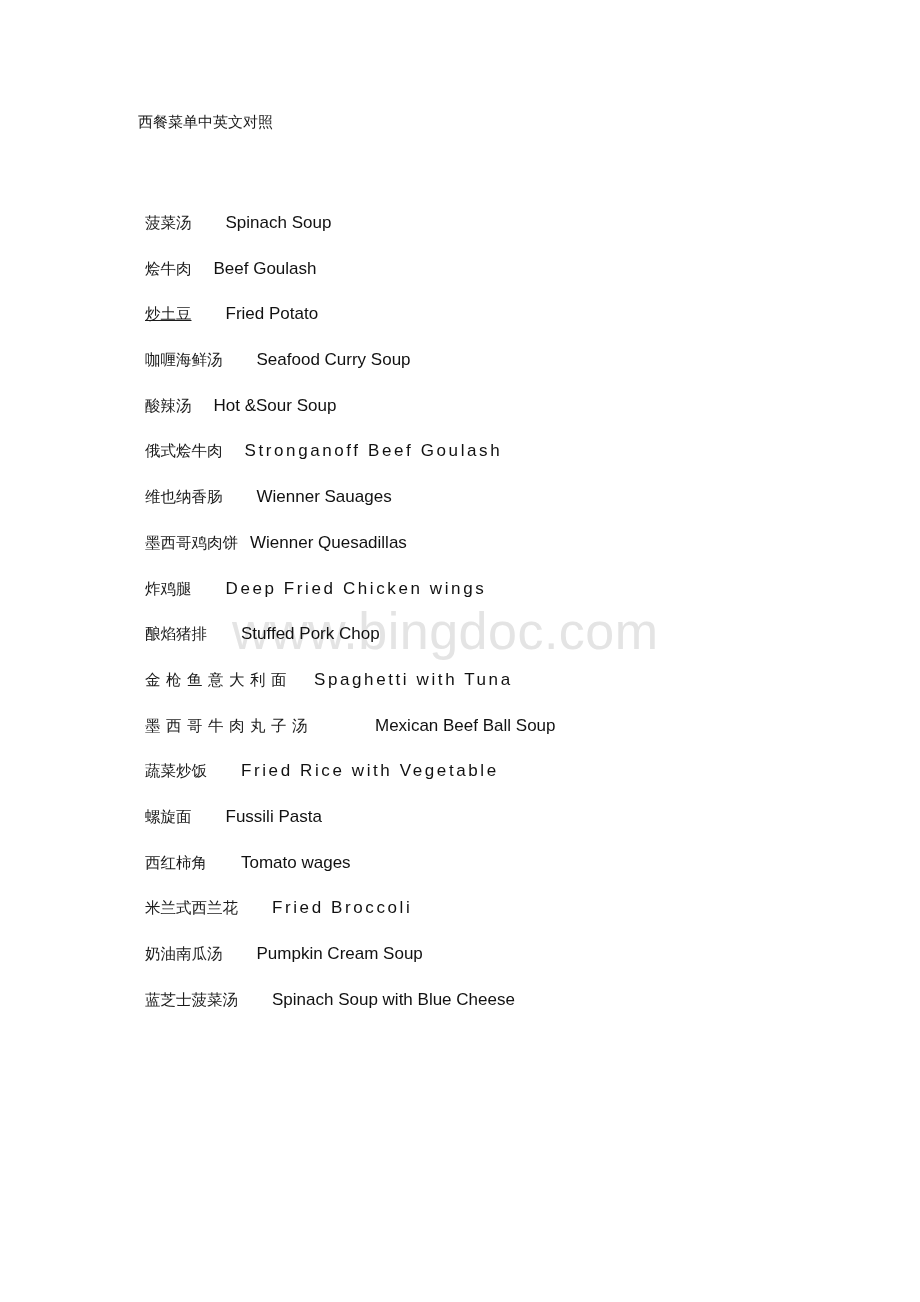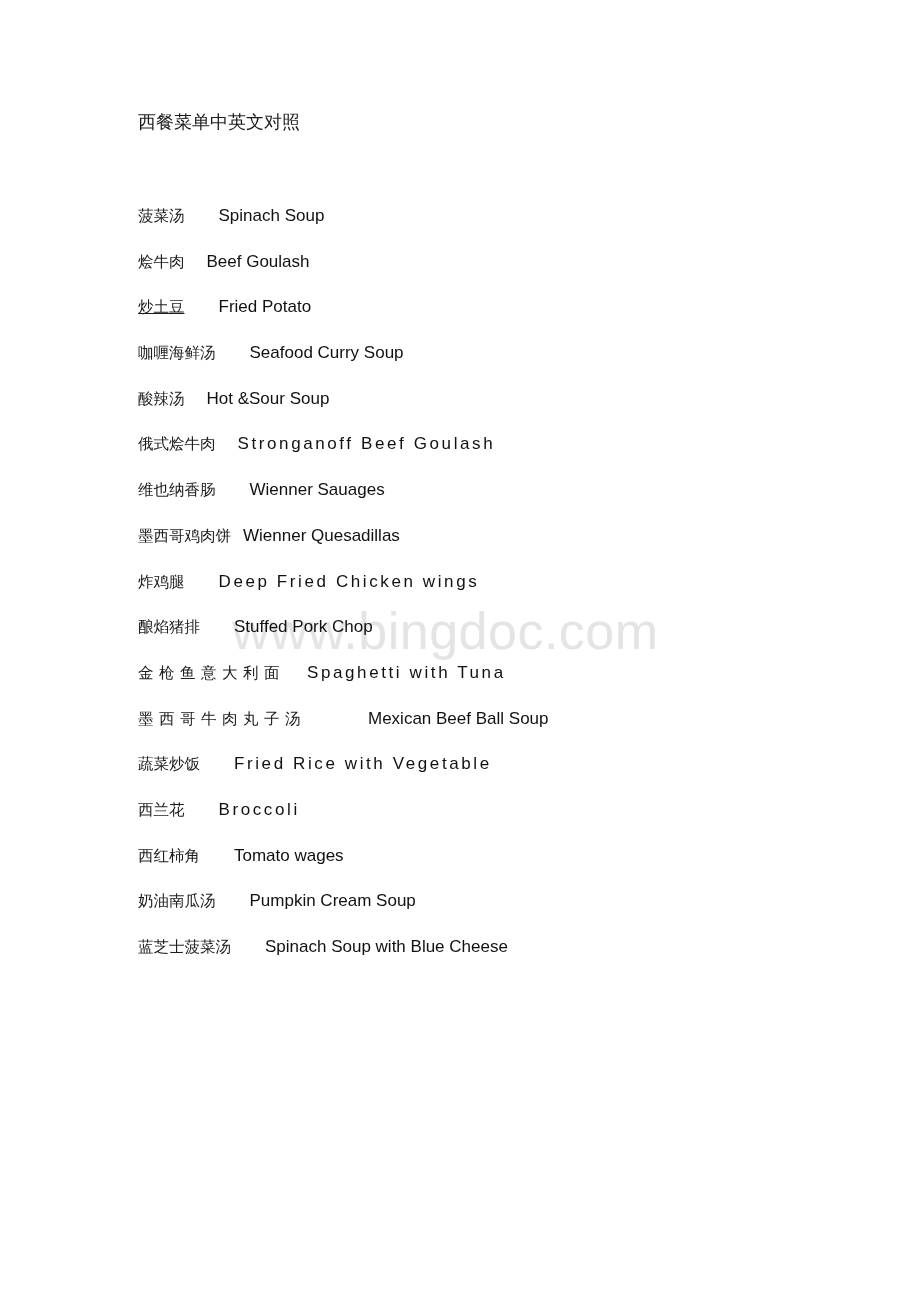--- a/index.html
+++ b/index.html
@@ -45,32 +45,32 @@
     left: 138px;
     top: 0;
     width: 700px;
     z-index: 2;
   }
 
   .doc-title {
     position: absolute;
     top: 110px;
     left: 0;
-    font-size: 18px;
+    font-size: 15px;
     line-height: 24px;
     color: #1a1a1a;
     white-space: nowrap;
   }
 
   .menu-list {
     position: absolute;
     top: 202px;
     left: 0;
     width: 700px;
-    margin: 0;
+    margin: 7px;
     padding: 0;
     list-style: none;
   }
 
   .menu-row {
     height: 45.7px;
     line-height: 28px;
     white-space: nowrap;
     font-size: 15.5px;
     color: #1c1c1c;
@@ -159,30 +159,33 @@
       </li>
 
       <li class="menu-row">
         <span class="cn spaced">墨西哥牛肉丸子汤</span><span class="gap g4"></span><span class="en">Mexican Beef Ball Soup</span>
       </li>
 
       <li class="menu-row">
         <span class="cn">蔬菜炒饭</span><span class="gap g3"></span><span class="en spaced">Fried Rice with Vegetable</span>
       </li>
 
+      <li class="menu-row">
+        <span class="cn">螺旋面</span><span class="gap g3"></span><span class="en">Fussili Pasta</span>
+      </li>
 
-      <li class="menu-row">
-        <span class="cn">西兰花</span><span class="gap g3"></span><span class="en spaced">Broccoli</span>
-      </li>
 
 
       <li class="menu-row">
         <span class="cn">西红柿角</span><span class="gap g3"></span><span class="en">Tomato wages</span>
       </li>
 
+      <li class="menu-row">
+        <span class="cn">米兰式西兰花</span><span class="gap g3"></span><span class="en spaced">Fried Broccoli</span>
+      </li>
 
       <li class="menu-row">
         <span class="cn">奶油南瓜汤</span><span class="gap g3"></span><span class="en">Pumpkin Cream Soup</span>
       </li>
 
       <li class="menu-row">
         <span class="cn">蓝芝士菠菜汤</span><span class="gap g3"></span><span class="en">Spinach Soup with Blue Cheese</span>
       </li>
 
     </ul>

